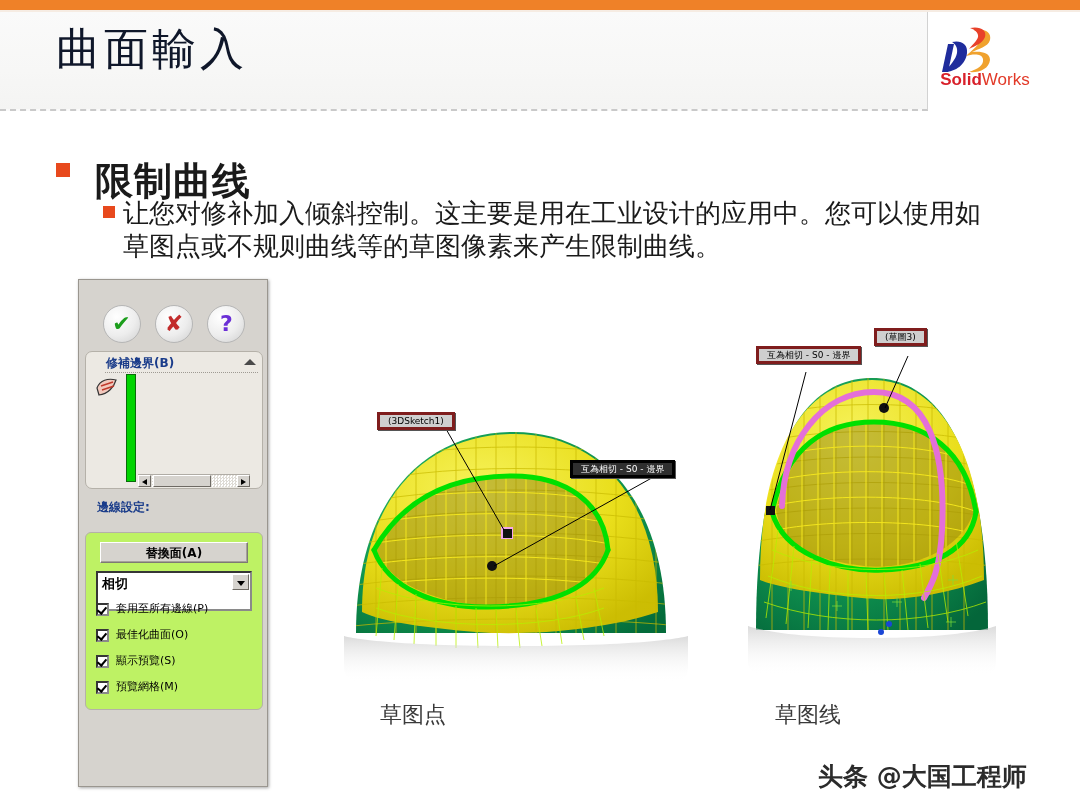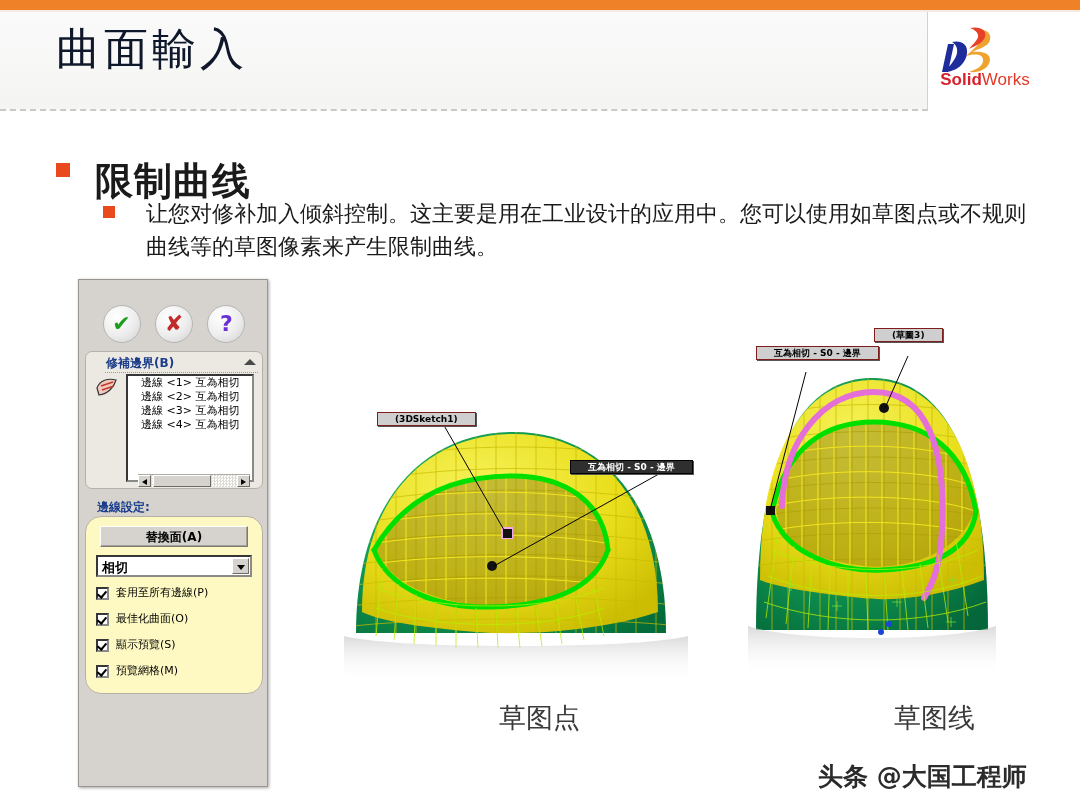--- a/index.html
+++ b/index.html
@@ -38,23 +38,23 @@
 
   
   .bullet1{position:absolute;left:56px;top:163px;width:14px;height:14px;background:#e8491d;}
   .bullet1-text{
     position:absolute;left:95px;top:156px;
     font-family:"DejaVu Sans","Liberation Sans",sans-serif;
     font-size:38px;font-weight:bold;color:#1a1a1a;letter-spacing:1px;white-space:nowrap;
   }
   .bullet2{position:absolute;left:103px;top:206px;width:12px;height:12px;background:#e8491d;}
   .bullet2-text{
-    position:absolute;left:146px;top:197px;width:880px;
-    font-family:"DejaVu Sans","Liberation Sans",sans-serif;
-    font-size:22px;line-height:33px;color:#1a1a1a;
+    position:absolute;left:123px;top:197px;width:880px;
+    font-family:"DejaVu Sans","Liberation Sans",sans-serif;
+    font-size:26px;line-height:33px;color:#1a1a1a;
   }
 
   
   .pm{
     position:absolute;left:78px;top:279px;width:190px;height:508px;
     background:#d6d3ce;border:1px solid #9a968f;box-sizing:border-box;
     box-shadow:1px 1px 3px rgba(0,0,0,.35);
   }
   .pm-title{
     position:absolute;left:1px;top:1px;width:188px;height:19px;
@@ -140,32 +140,32 @@
     position:absolute;left:15px;top:0;width:58px;height:12px;background:#d6d3ce;
     border:1px solid #fff;border-right-color:#6e6a64;border-bottom-color:#6e6a64;
     box-sizing:border-box;
   }
 
   .settings-label{
     position:absolute;left:18px;top:219px;font-size:12px;color:#1a3c8a;font-weight:bold;
     font-family:"DejaVu Sans","Liberation Sans",sans-serif;white-space:nowrap;
   }
   .grp-settings{
-    position:absolute;left:6px;top:236px;width:178px;height:178px;
-    background:#fef9c3;border:1px solid #b5b1a9;border-radius:16px;box-sizing:border-box;
+    position:absolute;left:6px;top:252px;width:178px;height:178px;
+    background:#bef264;border:1px solid #b5b1a9;border-radius:6px;box-sizing:border-box;
   }
   .btn-face{
     position:absolute;left:14px;top:9px;width:148px;height:21px;
     background:#d6d3ce;border:1px solid #fff;border-right-color:#7d7a74;border-bottom-color:#7d7a74;
     box-shadow:inset -1px -1px 0 #a5a19a;
     font-size:12px;font-weight:bold;text-align:center;line-height:21px;color:#000;
     font-family:"DejaVu Sans","Liberation Sans",sans-serif;box-sizing:border-box;
   }
   .combo{
-    position:absolute;left:10px;top:38px;width:156px;height:22px;
+    position:absolute;left:10px;top:38px;width:156px;height:40px;
     background:#fff;border:2px inset #8a8a8a;box-sizing:border-box;
   }
   .combo .cv{
     position:absolute;left:4px;top:2px;font-size:13px;font-weight:bold;color:#000;
     font-family:"DejaVu Sans","Liberation Sans",sans-serif;white-space:nowrap;
   }
   .combo .carrow{
     position:absolute;right:1px;top:1px;width:17px;height:16px;background:#d6d3ce;
     border:1px solid #fff;border-right-color:#6e6a64;border-bottom-color:#6e6a64;box-sizing:border-box;
   }
@@ -183,29 +183,29 @@
     border:solid #000;border-width:0 2px 2px 0;transform:rotate(40deg);
   }
   .cklab{
     position:absolute;left:20px;top:0;font-size:11px;font-weight:normal;color:#000;
     font-family:"DejaVu Sans","Liberation Sans",sans-serif;white-space:nowrap;
   }
 
   
   .model{position:absolute;}
   .model-caption{
-    position:absolute;text-align:right;
+    position:absolute;text-align:left;
     font-family:"DejaVu Serif","Liberation Serif",serif;
-    font-size:27px;color:#3a3a3a;white-space:nowrap;
+    font-size:22px;color:#3a3a3a;white-space:nowrap;
   }
   .tag{
-    position:absolute;background:#cfcfcf;border:1px solid #7f1d1d;
-    font-family:"DejaVu Sans","Liberation Sans",sans-serif;
-    font-size:9px;font-weight:bold;color:#000;line-height:12px;
-    padding:0 17px;white-space:nowrap;box-shadow:1px 1px 0 #555;
+    position:absolute;background:#cfcfcf;border:3px solid #7f1d1d;
+    font-family:"DejaVu Sans","Liberation Sans",sans-serif;
+    font-size:9px;font-weight:normal;color:#000;line-height:12px;
+    padding:0 8px;white-space:nowrap;box-shadow:1px 1px 0 #555;
   }
 
   
   .wm{
     position:absolute;left:818px;top:760px;
     font-family:"DejaVu Sans","Liberation Sans",sans-serif;
     font-size:25px;font-weight:bold;color:#2b2b2b;white-space:nowrap;
     text-shadow:1px 1px 0 rgba(255,255,255,.85);
   }
 </style>
@@ -250,26 +250,20 @@
       <div class="gcar"></div>
     </div>
 
     <svg class="sel-icon" viewBox="0 0 26 22">
       <path d="M3 12 C6 4 14 2 22 4 C20 11 14 18 5 19 Z" fill="#f2c9bd" stroke="#333" stroke-width="1.2"></path>
       <path d="M7 10 L19 6 M8 14 L20 10" stroke="#c0392b" stroke-width="1.4"></path>
     </svg>
 
     <div class="greenbar"></div>
 
-    <div class="listbox">
-      <div class="row">邊線 &lt;1&gt; 互為相切</div>
-      <div class="row">邊線 &lt;2&gt; 互為相切</div>
-      <div class="row">邊線 &lt;3&gt; 互為相切</div>
-      <div class="row">邊線 &lt;4&gt; 互為相切</div>
-    </div>
 
     <div class="hscroll">
       <div class="hs-arrow l">
           <i></i>
         </div>
       <div class="hs-thumb"></div>
       <div class="hs-arrow r">
           <i></i>
         </div>
     </div>

